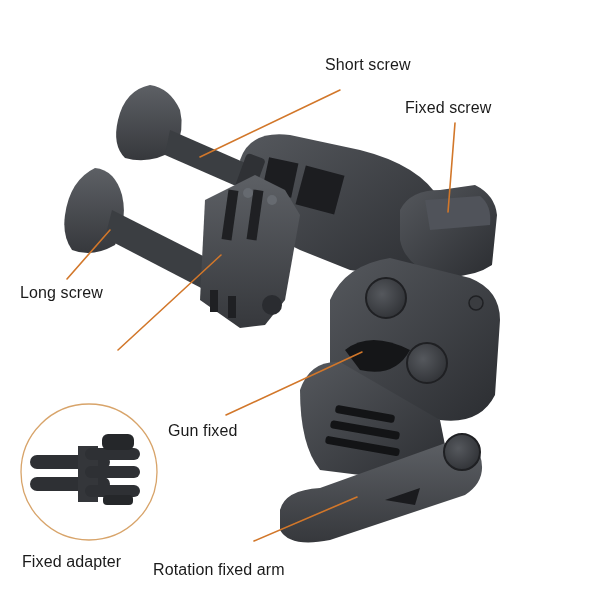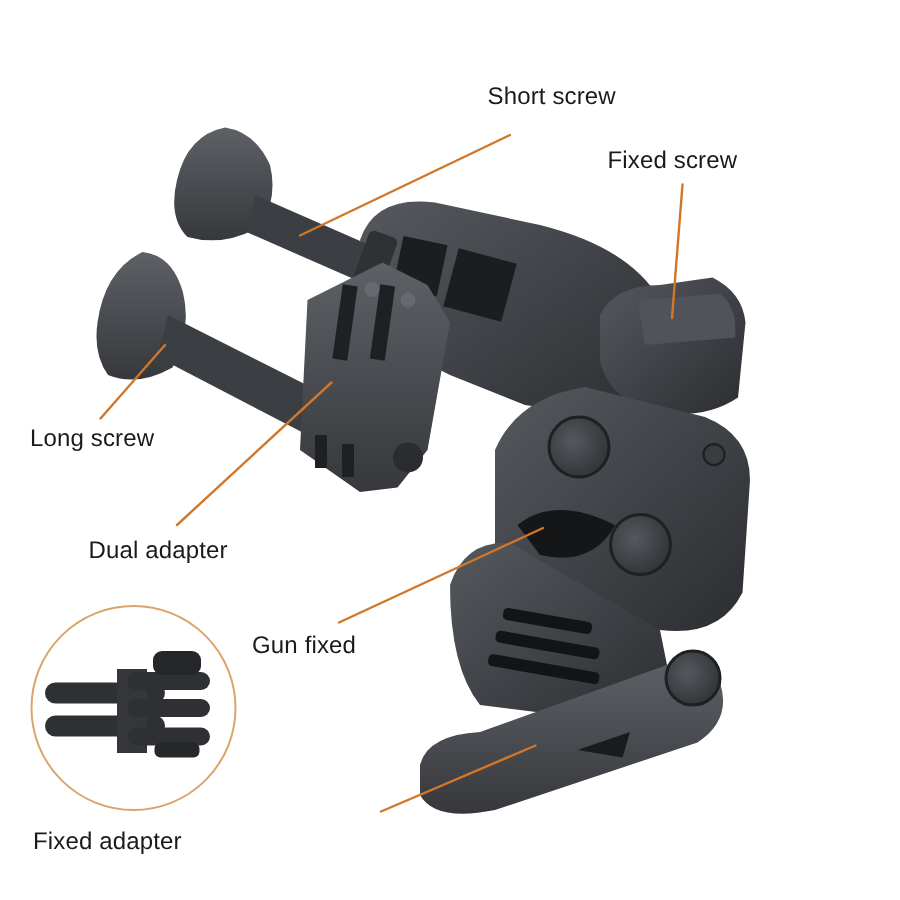--- a/index.html
+++ b/index.html
@@ -101,16 +101,16 @@
       <line x1="110" y1="230" x2="67" y2="279"></line>
       <line x1="221" y1="255" x2="118" y2="350"></line>
       <line x1="362" y1="352" x2="226" y2="415"></line>
       <line x1="357" y1="497" x2="254" y2="541"></line>
     </g>
   </svg>
 
   <div class="label" style="left:325px; top:57px;">Short screw</div>
   <div class="label" style="left:405px; top:100px;">Fixed screw</div>
   <div class="label" style="left:20px; top:285px;">Long screw</div>
-  <div class="label" style="left:59px; top:360px;">Dual adapter</div>
   <div class="label" style="left:168px; top:423px;">Gun fixed</div>
   <div class="label" style="left:22px; top:554px;">Fixed adapter</div>
+  <div class="label" style="left:153px; top:562px;">Rotation fixed arm</div>
 </div>
 
 </body></html>

